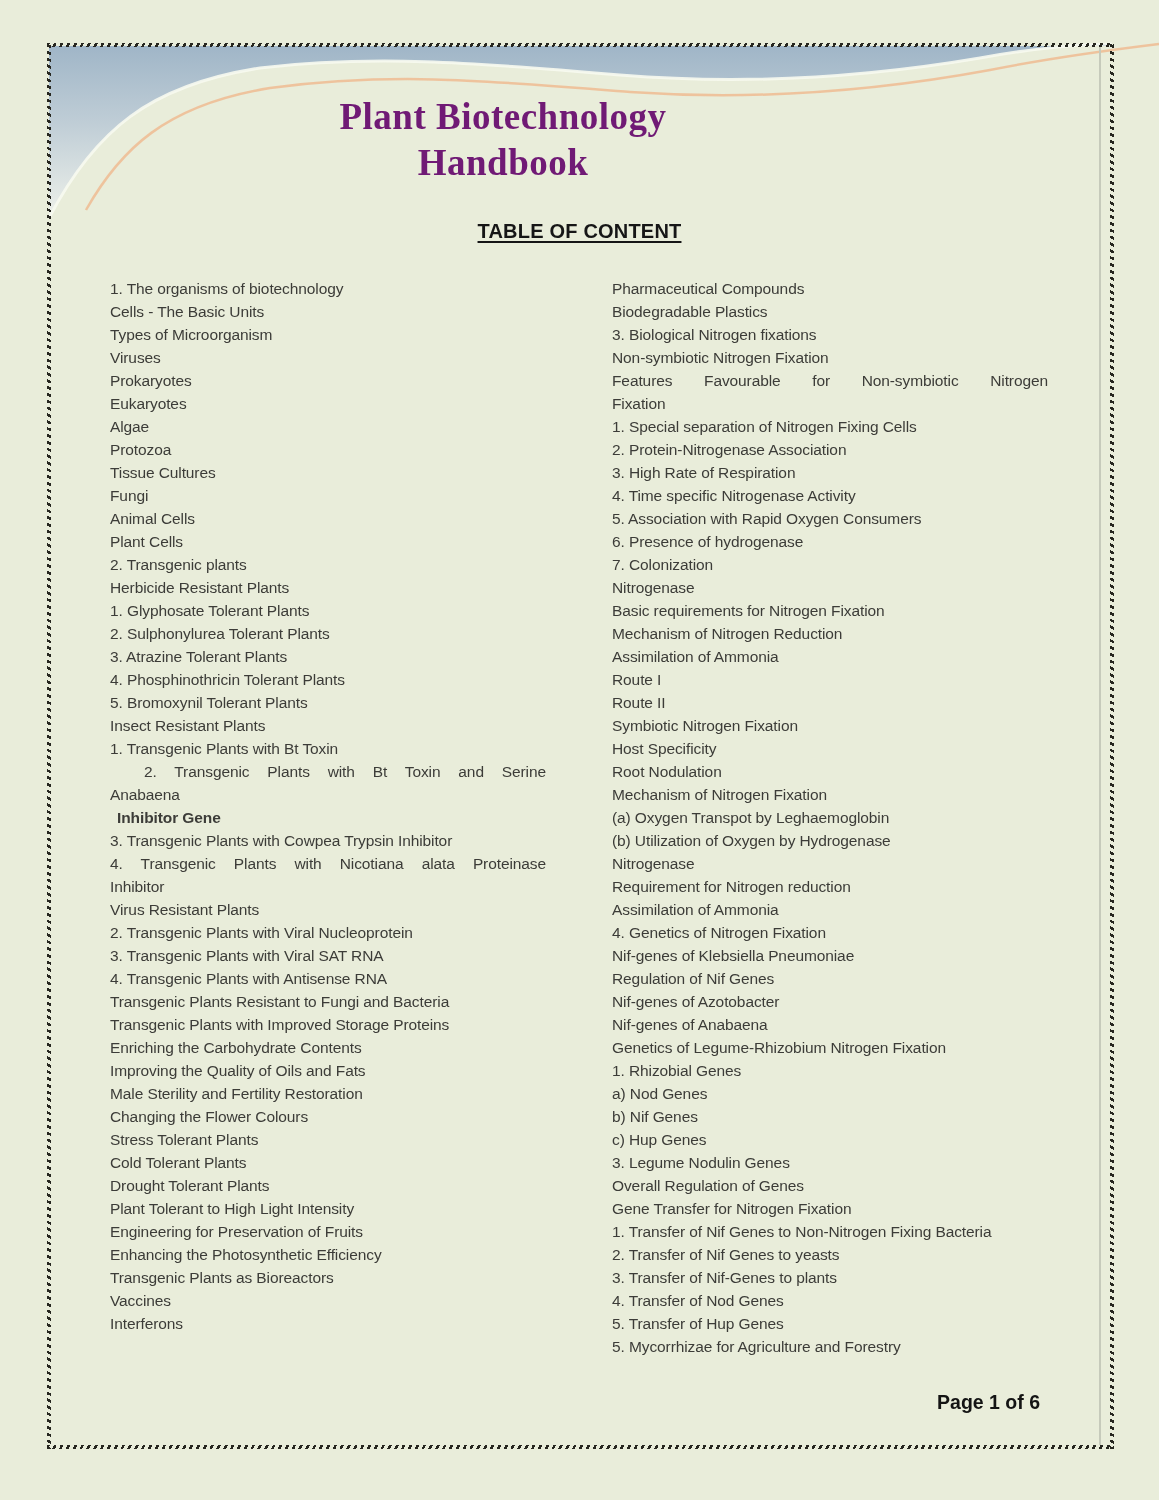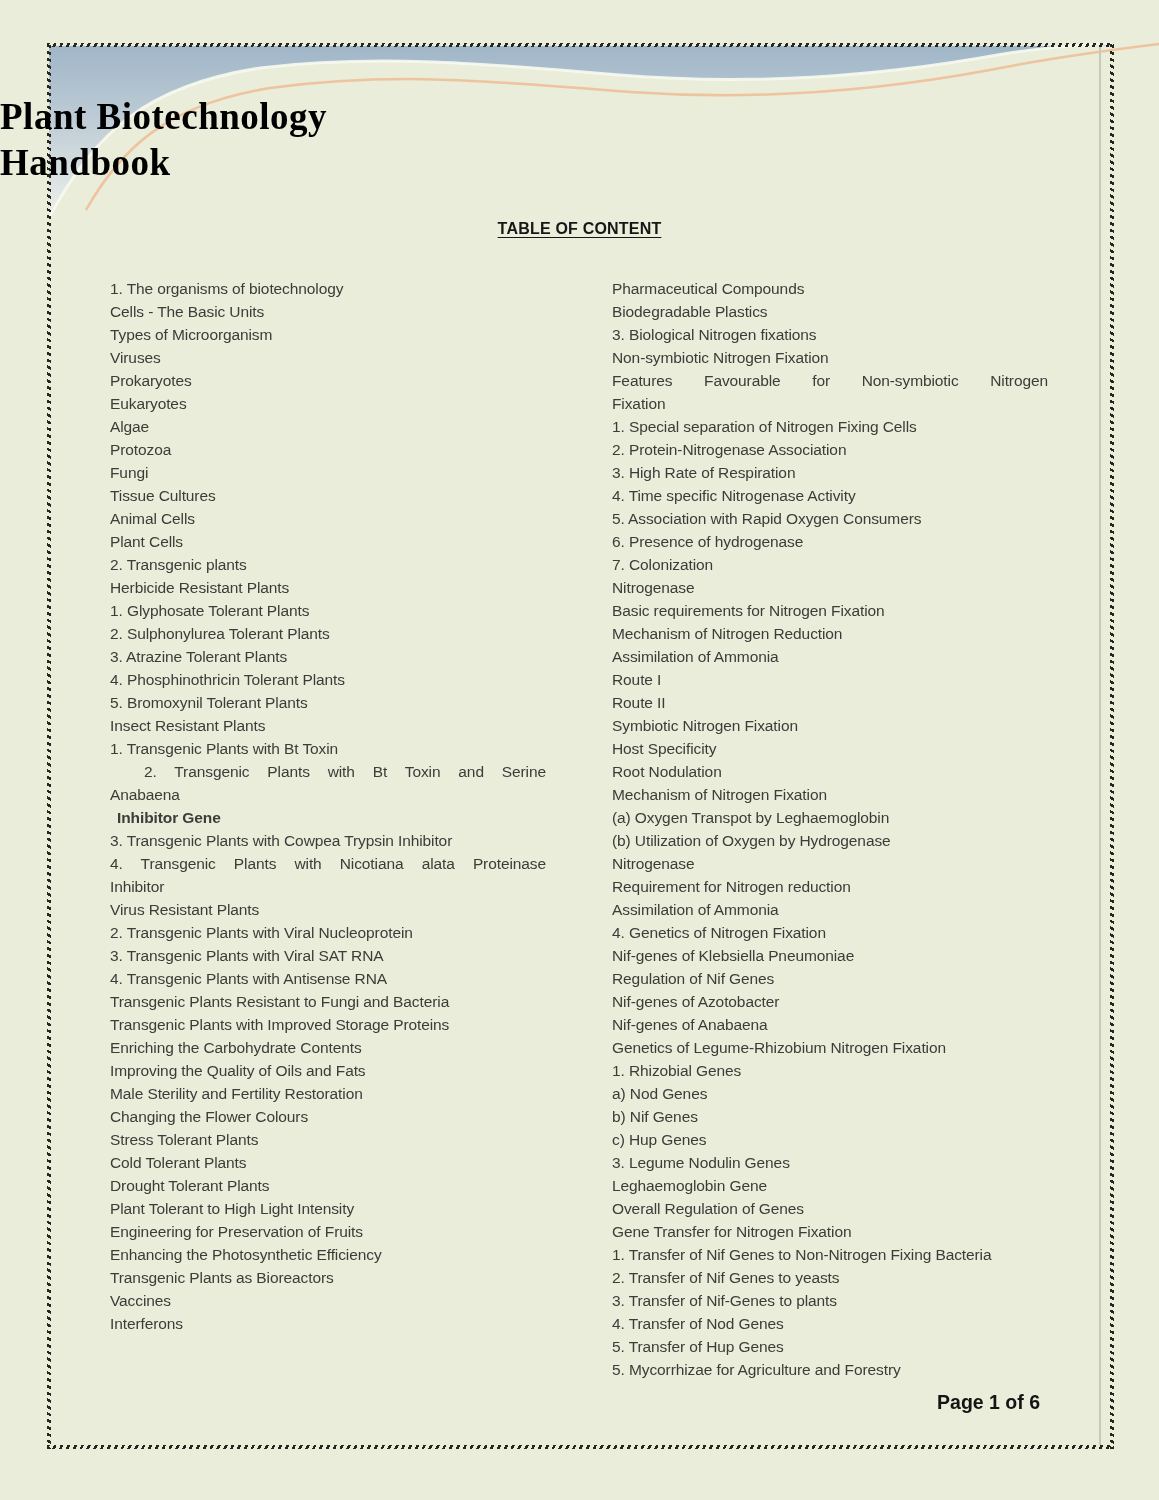--- a/index.html
+++ b/index.html
@@ -20,29 +20,29 @@
               background: repeating-linear-gradient(115deg, #26261f 0 2.6px, rgba(0,0,0,0) 2.6px 6.2px); }
   .b-left   { left: 47px;  top: 43px; width: 4px; height: 1406px;
               background: repeating-linear-gradient(25deg, #26261f 0 2.6px, rgba(0,0,0,0) 2.6px 6.2px); }
   .b-right  { left: 1110px; top: 43px; width: 4px; height: 1406px;
               background: repeating-linear-gradient(25deg, #26261f 0 2.6px, rgba(0,0,0,0) 2.6px 6.2px); }
   .inner-edge-line { position: absolute; left: 1099px; top: 47px; width: 2px; height: 1398px;
               background: #c6cabb; }
 
   .doc-title {
     position: absolute; left: 0; top: 94px; width: 1006px;
-    text-align: left;
+    text-align: center;
     font-family: "Liberation Serif", serif;
     font-weight: bold; font-size: 37px; line-height: 46px;
-    color: #000000; letter-spacing: 0.5px;
+    color: #701a75; letter-spacing: 0.5px;
   }
   .toc-heading {
     position: absolute; left: 0; top: 220px; width: 1159px;
     text-align: center;
-    font-size: 16px; font-weight: bold; color: #161616;
+    font-size: 20px; font-weight: bold; color: #161616;
     text-decoration: underline; text-underline-offset: 3px;
     letter-spacing: 0.2px;
   }
   .columns {
     position: absolute; left: 110px; top: 277px; width: 938px;
     display: flex; gap: 66px;
   }
   .toc-col { width: 436px; font-size: 15.5px; line-height: 23px;
              color: #3c3c38; letter-spacing: -0.1px; }
   .toc-line { white-space: nowrap; }
@@ -104,22 +104,22 @@
   <div class="columns">
     <div class="toc-col">
         <div class="toc-line">1. The organisms of biotechnology</div>
         <div class="toc-line">Cells - The Basic Units</div>
         <div class="toc-line">Types of Microorganism</div>
         <div class="toc-line">Viruses</div>
         <div class="toc-line">Prokaryotes</div>
         <div class="toc-line">Eukaryotes</div>
         <div class="toc-line">Algae</div>
         <div class="toc-line">Protozoa</div>
+        <div class="toc-line">Tissue Cultures</div>
         <div class="toc-line">Fungi</div>
-        <div class="toc-line">Tissue Cultures</div>
         <div class="toc-line">Animal Cells</div>
         <div class="toc-line">Plant Cells</div>
         <div class="toc-line">2. Transgenic plants</div>
         <div class="toc-line">Herbicide Resistant Plants</div>
         <div class="toc-line">1. Glyphosate Tolerant Plants</div>
         <div class="toc-line">2. Sulphonylurea Tolerant Plants</div>
         <div class="toc-line">3. Atrazine Tolerant Plants</div>
         <div class="toc-line">4. Phosphinothricin Tolerant Plants</div>
         <div class="toc-line">5. Bromoxynil Tolerant Plants</div>
         <div class="toc-line">Insect Resistant Plants</div>
@@ -183,21 +183,20 @@
         <div class="toc-line">Nif-genes of Klebsiella Pneumoniae</div>
         <div class="toc-line">Regulation of Nif Genes</div>
         <div class="toc-line">Nif-genes of Azotobacter</div>
         <div class="toc-line">Nif-genes of Anabaena</div>
         <div class="toc-line">Genetics of Legume-Rhizobium Nitrogen Fixation</div>
         <div class="toc-line">1. Rhizobial Genes</div>
         <div class="toc-line">a) Nod Genes</div>
         <div class="toc-line">b) Nif Genes</div>
         <div class="toc-line">c) Hup Genes</div>
         <div class="toc-line">3. Legume Nodulin Genes</div>
-        <div class="toc-line">Leghaemoglobin Gene</div>
         <div class="toc-line">Overall Regulation of Genes</div>
         <div class="toc-line">Gene Transfer for Nitrogen Fixation</div>
         <div class="toc-line">1. Transfer of Nif Genes to Non-Nitrogen Fixing Bacteria</div>
         <div class="toc-line">2. Transfer of Nif Genes to yeasts</div>
         <div class="toc-line">3. Transfer of Nif-Genes to plants</div>
         <div class="toc-line">4. Transfer of Nod Genes</div>
         <div class="toc-line">5. Transfer of Hup Genes</div>
         <div class="toc-line">5. Mycorrhizae for Agriculture and Forestry</div>
       </div>
   </div>

